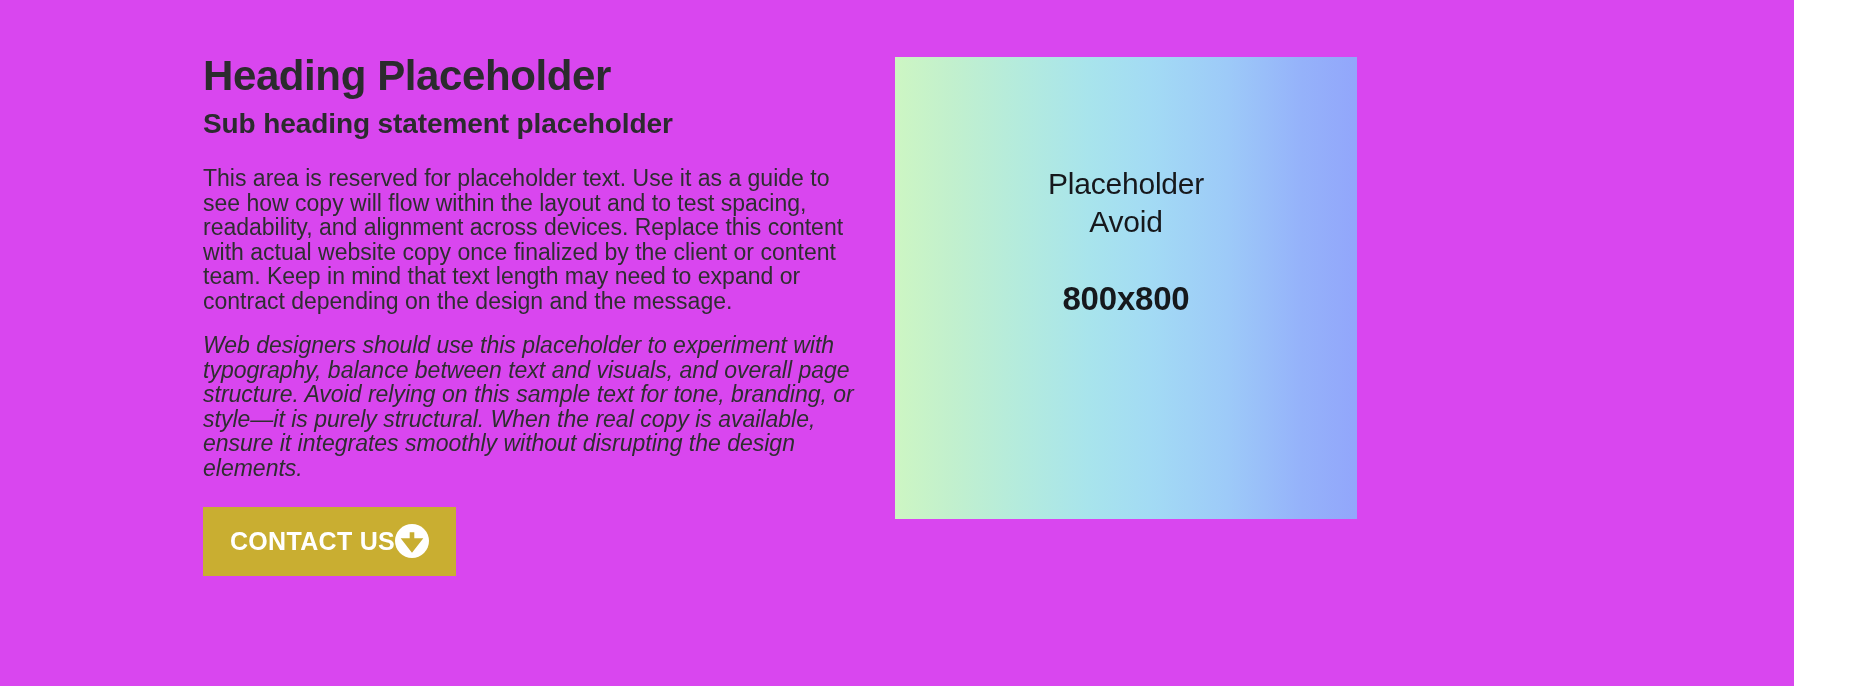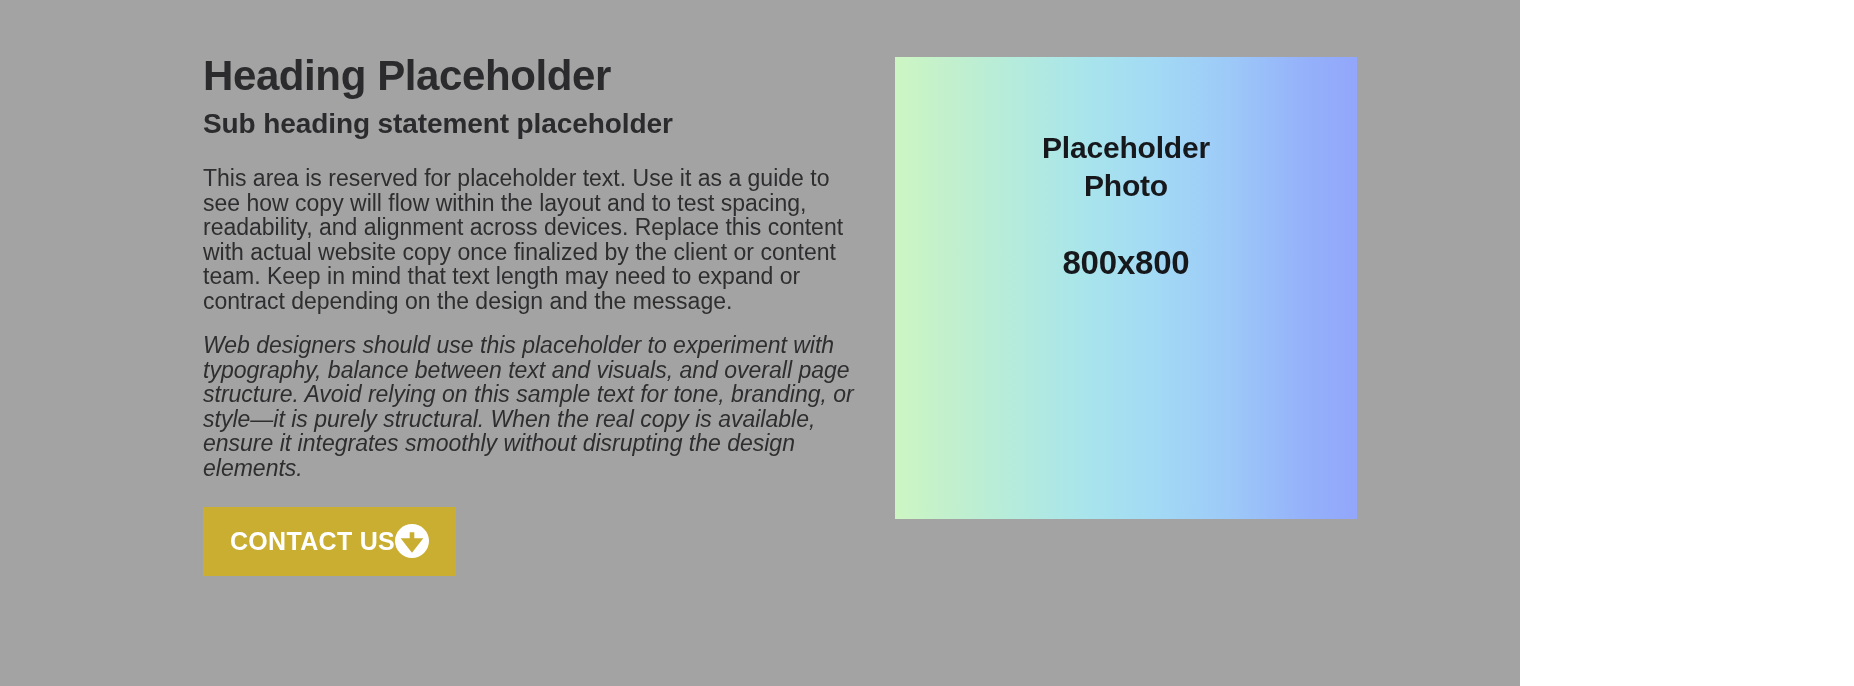--- a/index.html
+++ b/index.html
@@ -9,23 +9,23 @@
   body {
     width: 1854px;
     height: 686px;
     background: #ffffff;
     font-family: "Liberation Sans", sans-serif;
     overflow: hidden;
   }
 
   .page {
     position: relative;
-    width: 1520px;
+    width: 1794px;
     height: 686px;
-    background: #a3a3a3;
+    background: #d946ef;
   }
 
   
   .content-col {
     position: absolute;
     left: 203px;
     top: 52px;
     width: 660px;
   }
 
@@ -108,25 +108,25 @@
         #a3dbf4 55%,
         #9dcaf8 72%,
         #95b2fa 88%,
         #92a6fb 100%);
     display: flex;
     flex-direction: column;
     align-items: center;
     justify-content: flex-start;
   }
   .photo-label {
-    margin-top: 72px;
+    margin-top: 108px;
     text-align: center;
     font-size: 30px;
     line-height: 38px;
-    font-weight: 700;
+    font-weight: 400;
     color: #16181c;
     letter-spacing: -0.2px;
   }
   .photo-dims {
     margin-top: 39px;
     text-align: center;
     font-size: 33px;
     font-weight: 700;
     color: #16181c;
     letter-spacing: -0.2px;
@@ -157,18 +157,18 @@
           </svg>
         </span>
       </a>
     </div>
 
   </div>
 
   <div class="photo-block">
     <div class="photo-label">
       <span>Placeholder</span><br>
-      <span>Photo</span>
+      <span>Avoid</span>
     </div>
     <div class="photo-dims">800x800</div>
   </div>
 
 </div>
 
 </body></html>

